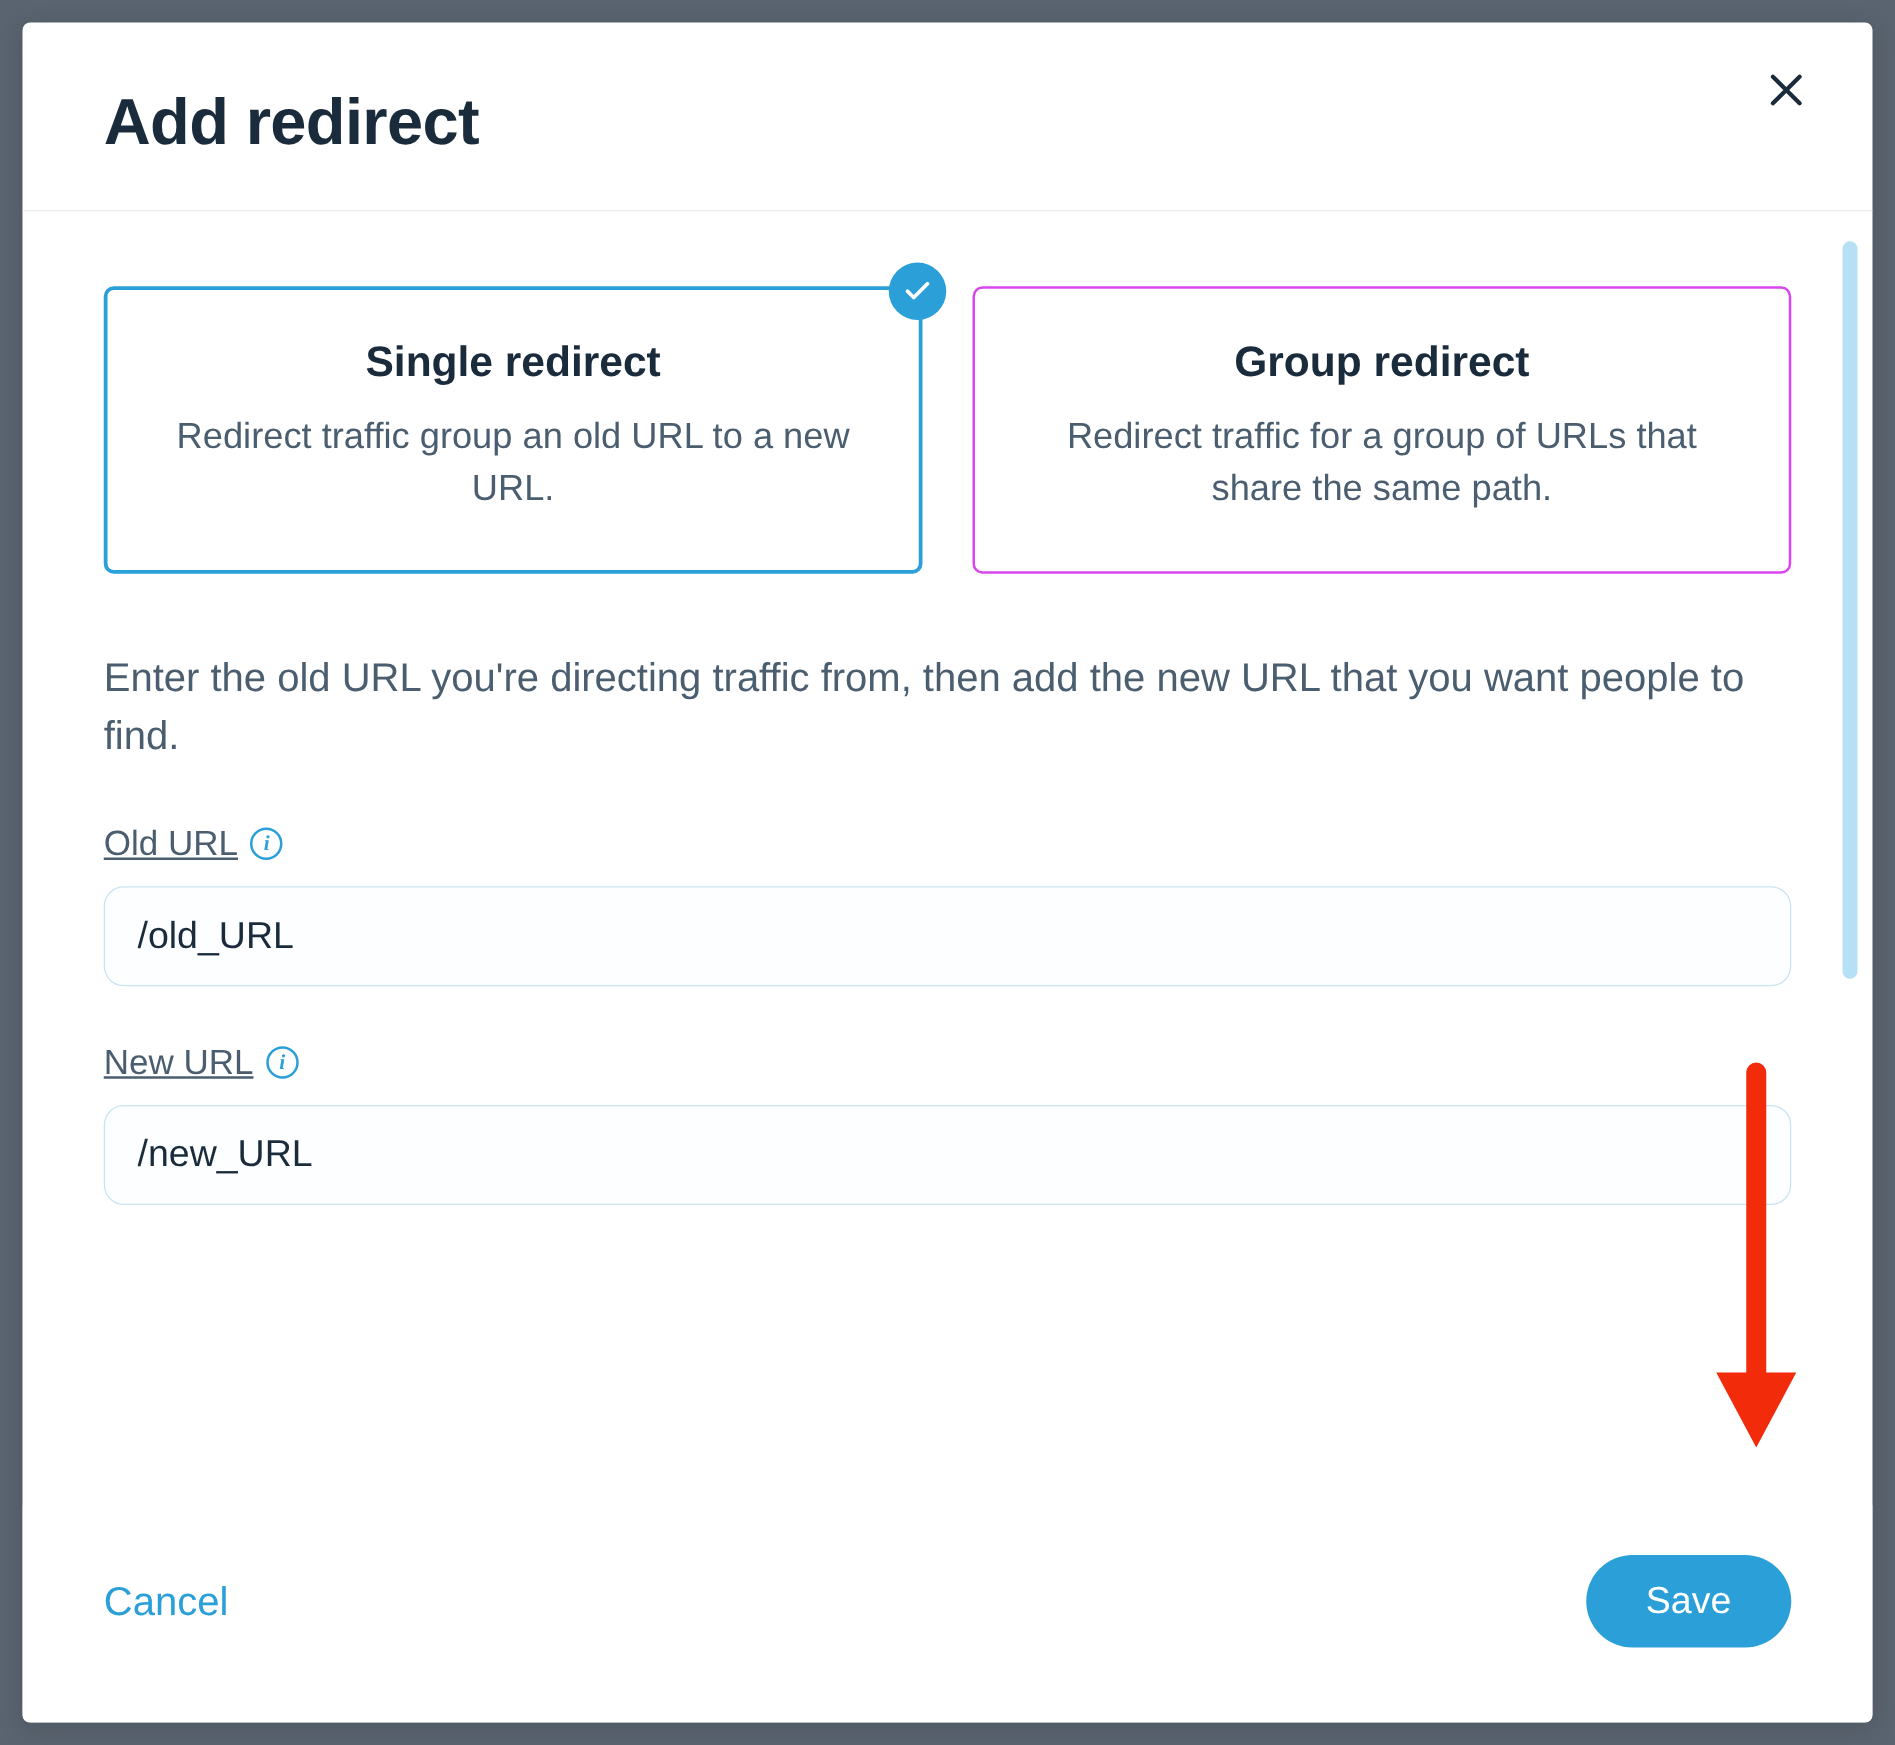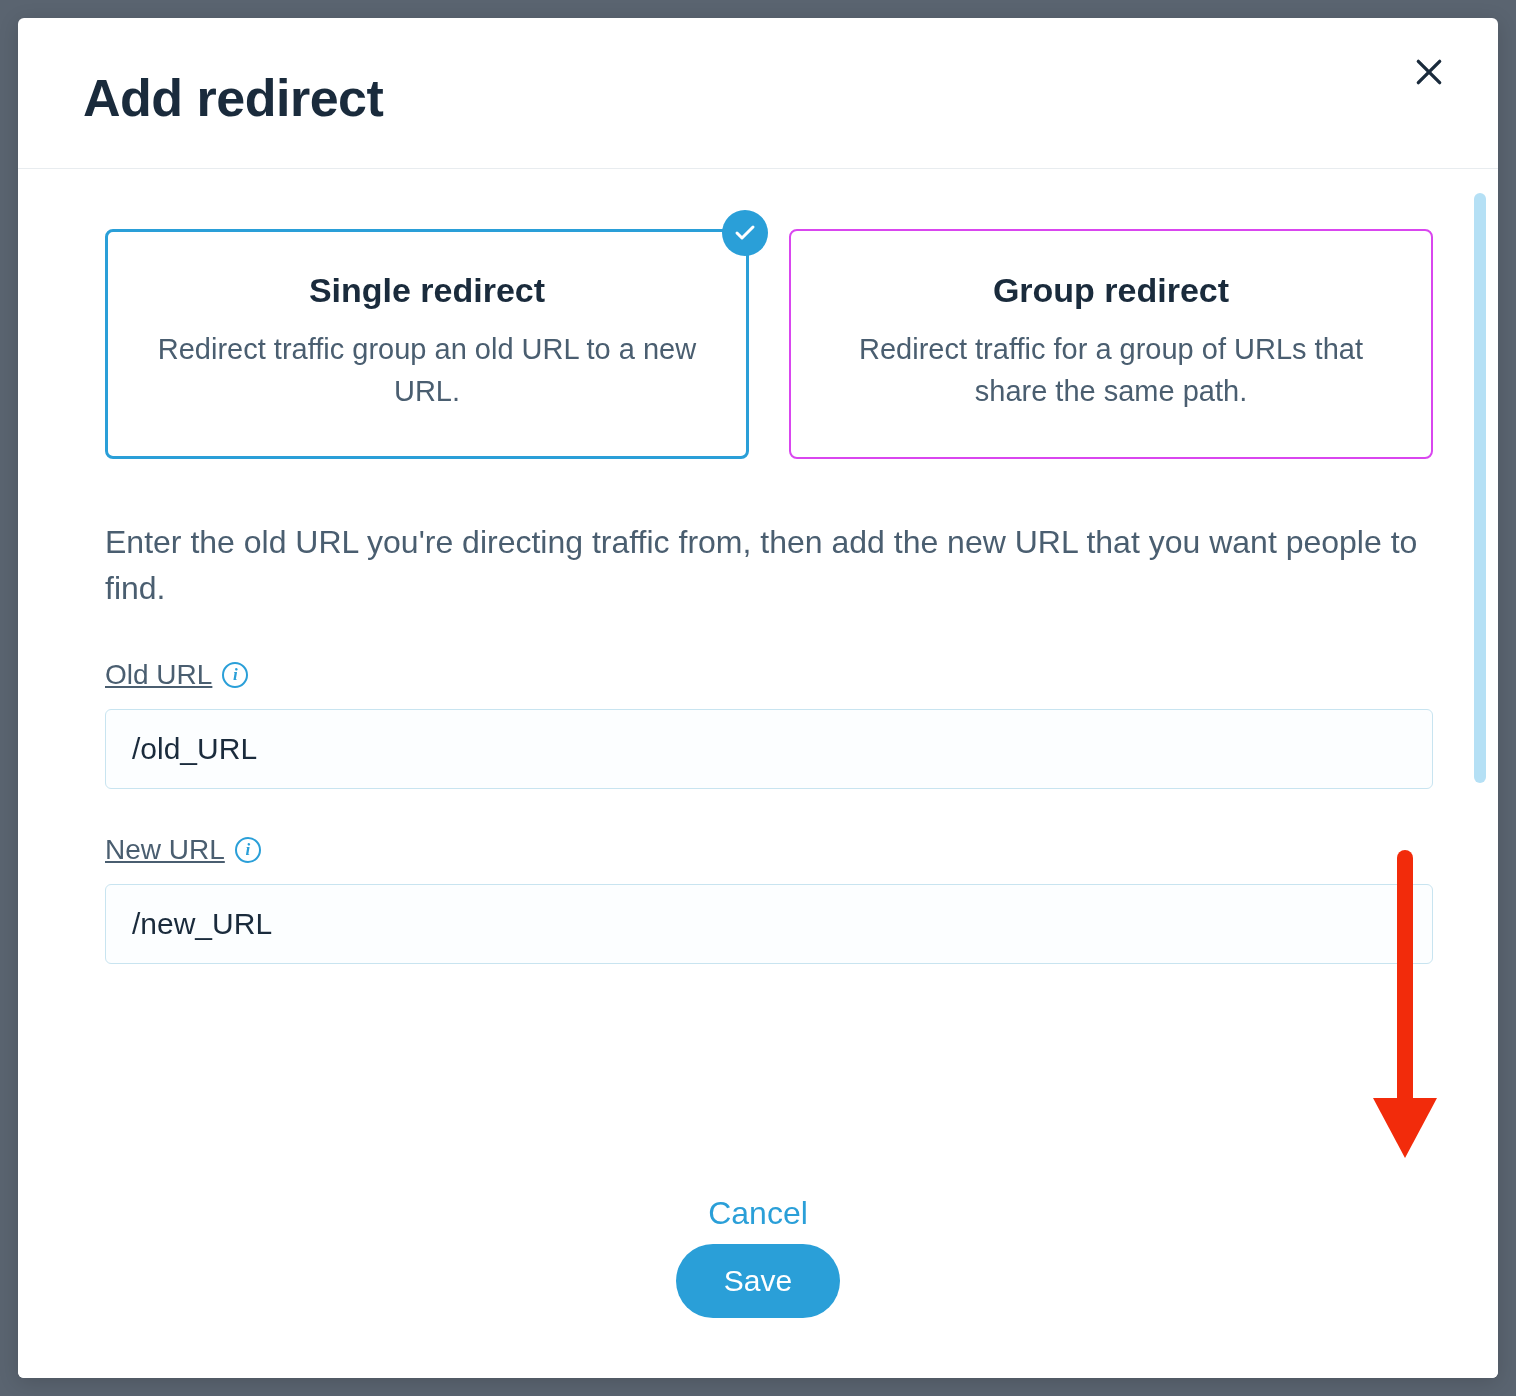--- a/index.html
+++ b/index.html
@@ -47,21 +47,21 @@
     margin-top: -20px;
     margin-right: -20px;
   }
   .close-btn svg {
     width: 32px;
     height: 32px;
     stroke: #1a2b3c;
     stroke-width: 2.5;
   }
   .modal-body {
-    padding: 60px 65px 40px 87px;
+    padding: 60px 65px 40px 65px;
     position: relative;
     height: calc(100% - 150px - 140px);
     overflow-y: auto;
   }
   .scroll-indicator {
     position: absolute;
     right: 12px;
     top: 175px;
     width: 12px;
     height: 590px;
@@ -157,35 +157,34 @@
     font-weight: 700;
     font-family: Georgia, serif;
     font-style: italic;
   }
   .form-input {
     width: 100%;
     padding: 22px 26px;
     font-size: 30px;
     color: #1a2b3c;
     border: 1px solid #c8e4f0;
-    border-radius: 6px;
+    border-radius: 16px;
     background: #fcfeff;
     font-family: inherit;
   }
   .modal-footer {
     position: absolute;
     bottom: 0;
     left: 0;
     right: 0;
     padding: 40px 65px 60px 65px;
     display: flex;
     justify-content: space-between;
     align-items: center;
     background: #ffffff;
-    flex-direction: column;
   }
   .footer-right {
     display: flex;
     gap: 28px;
     align-items: center;
   }
   .btn-cancel {
     background: none;
     border: none;
     color: #2a9fd8;

